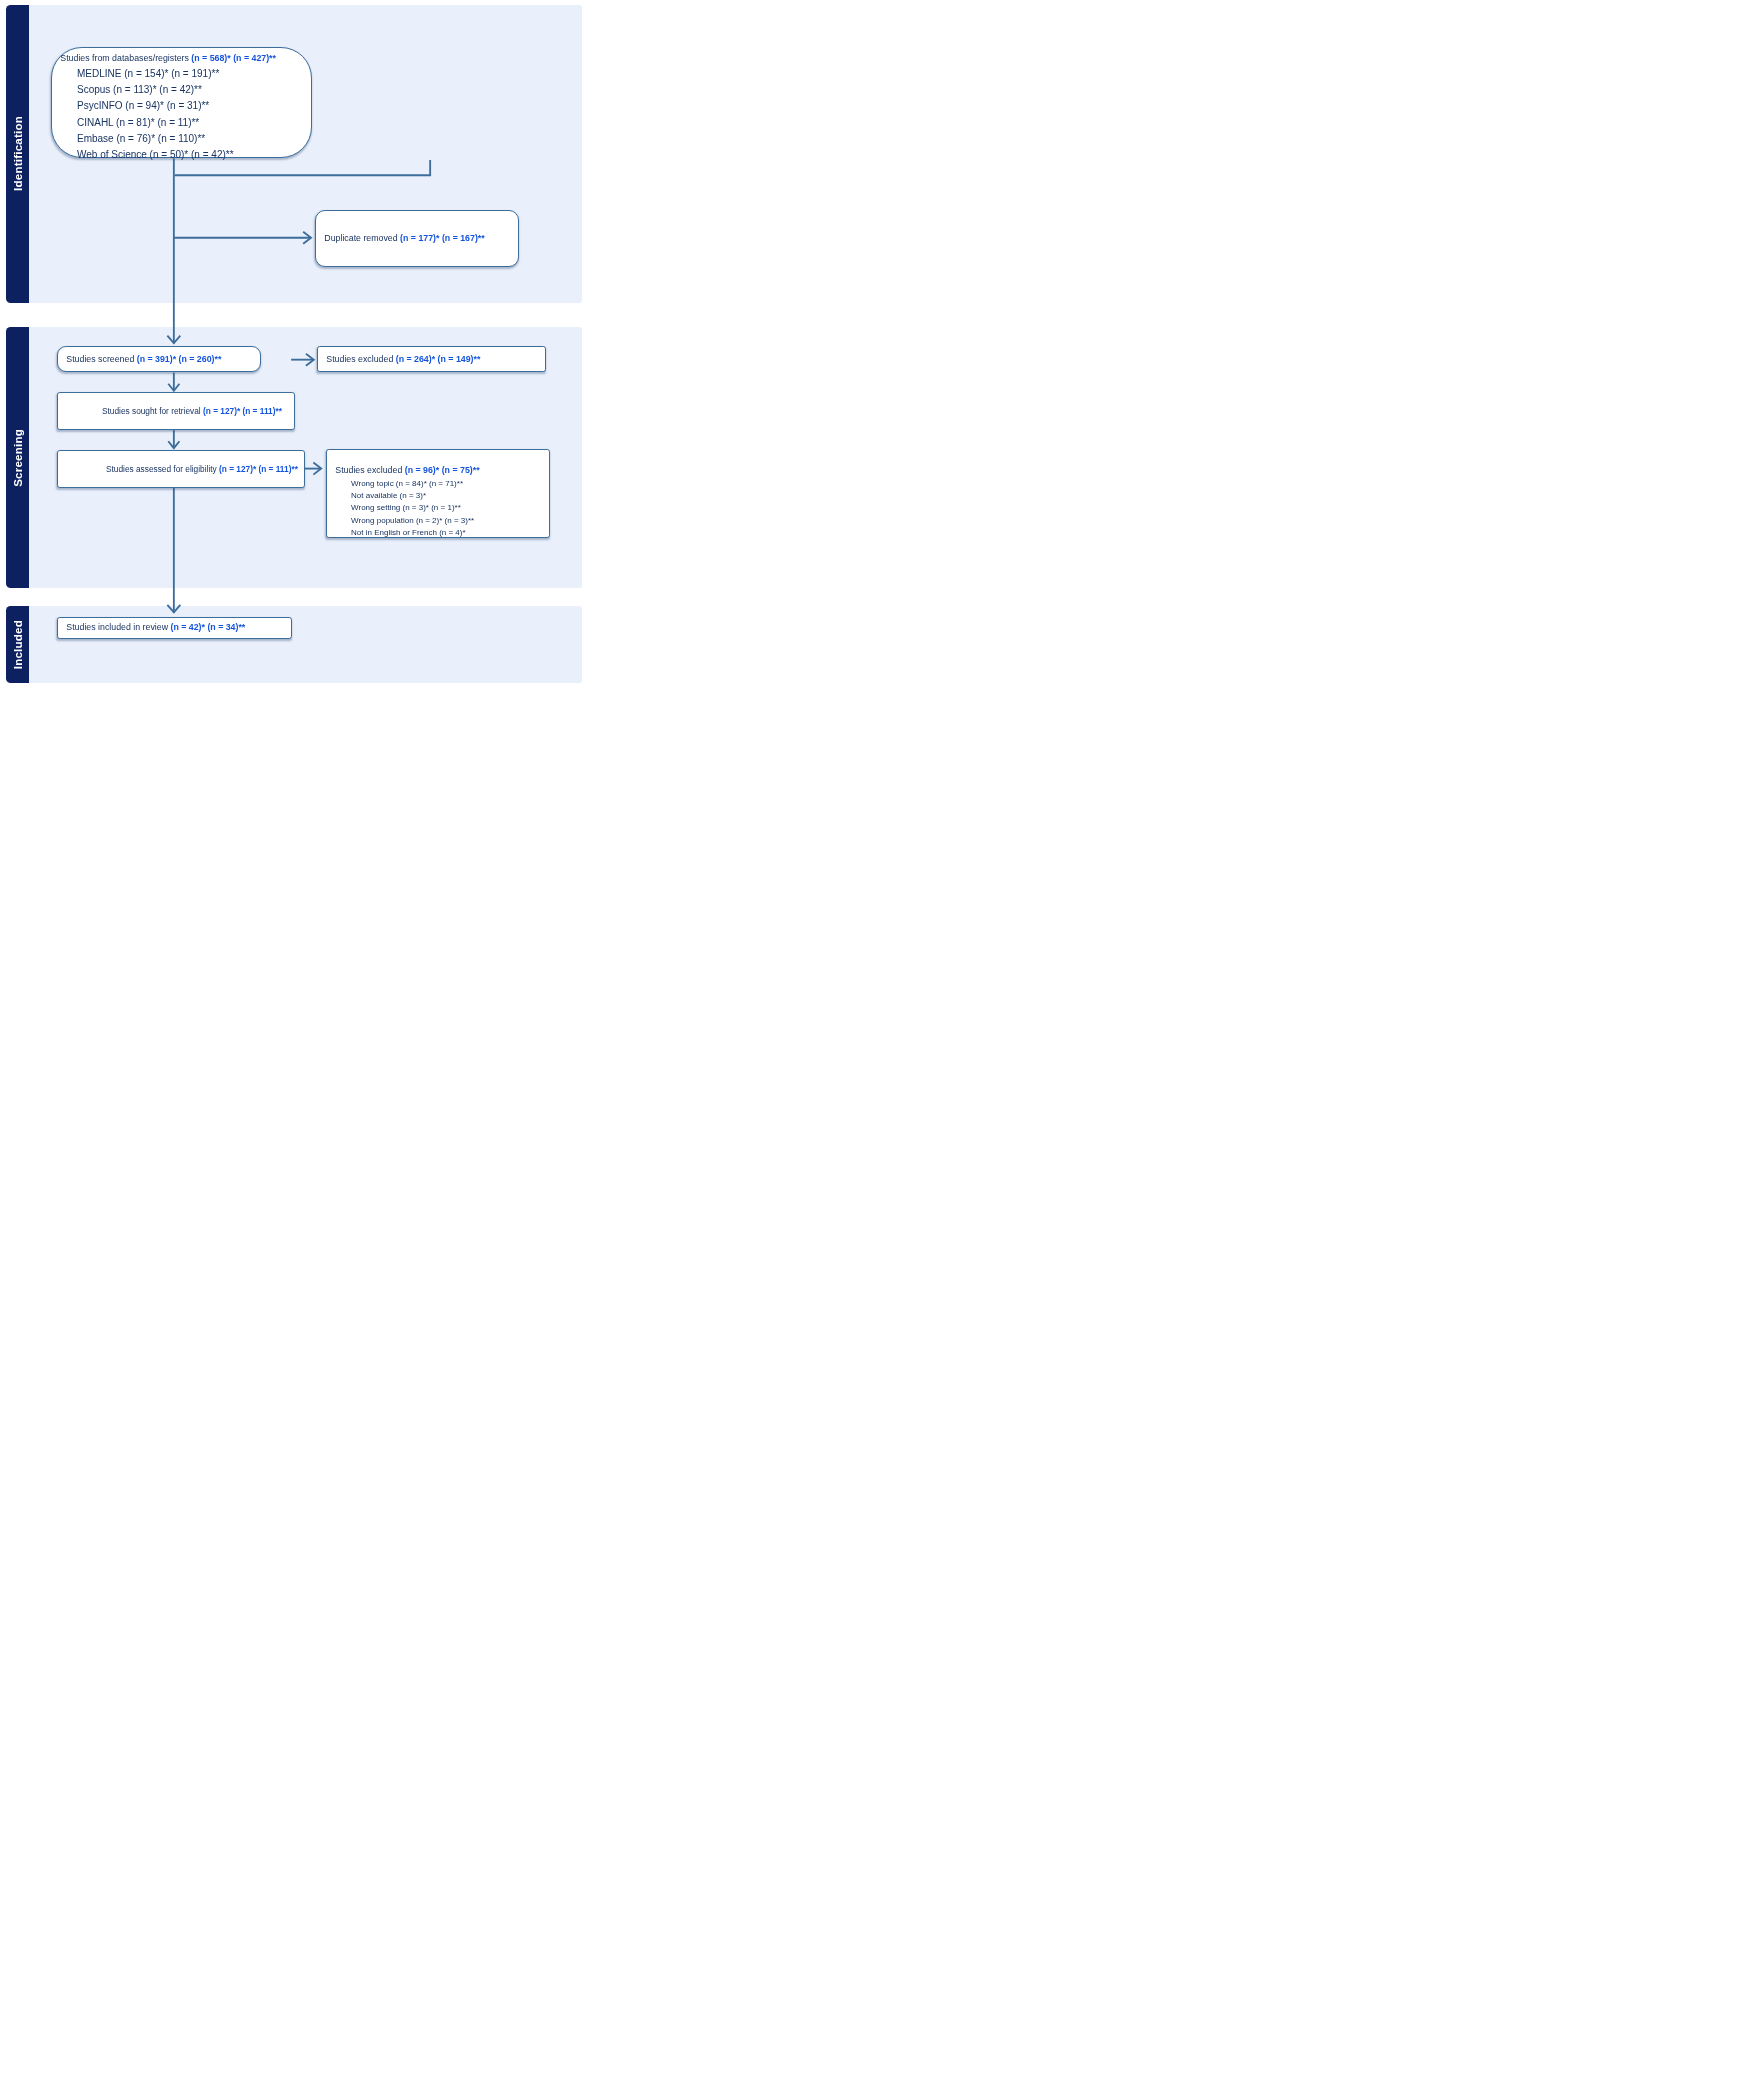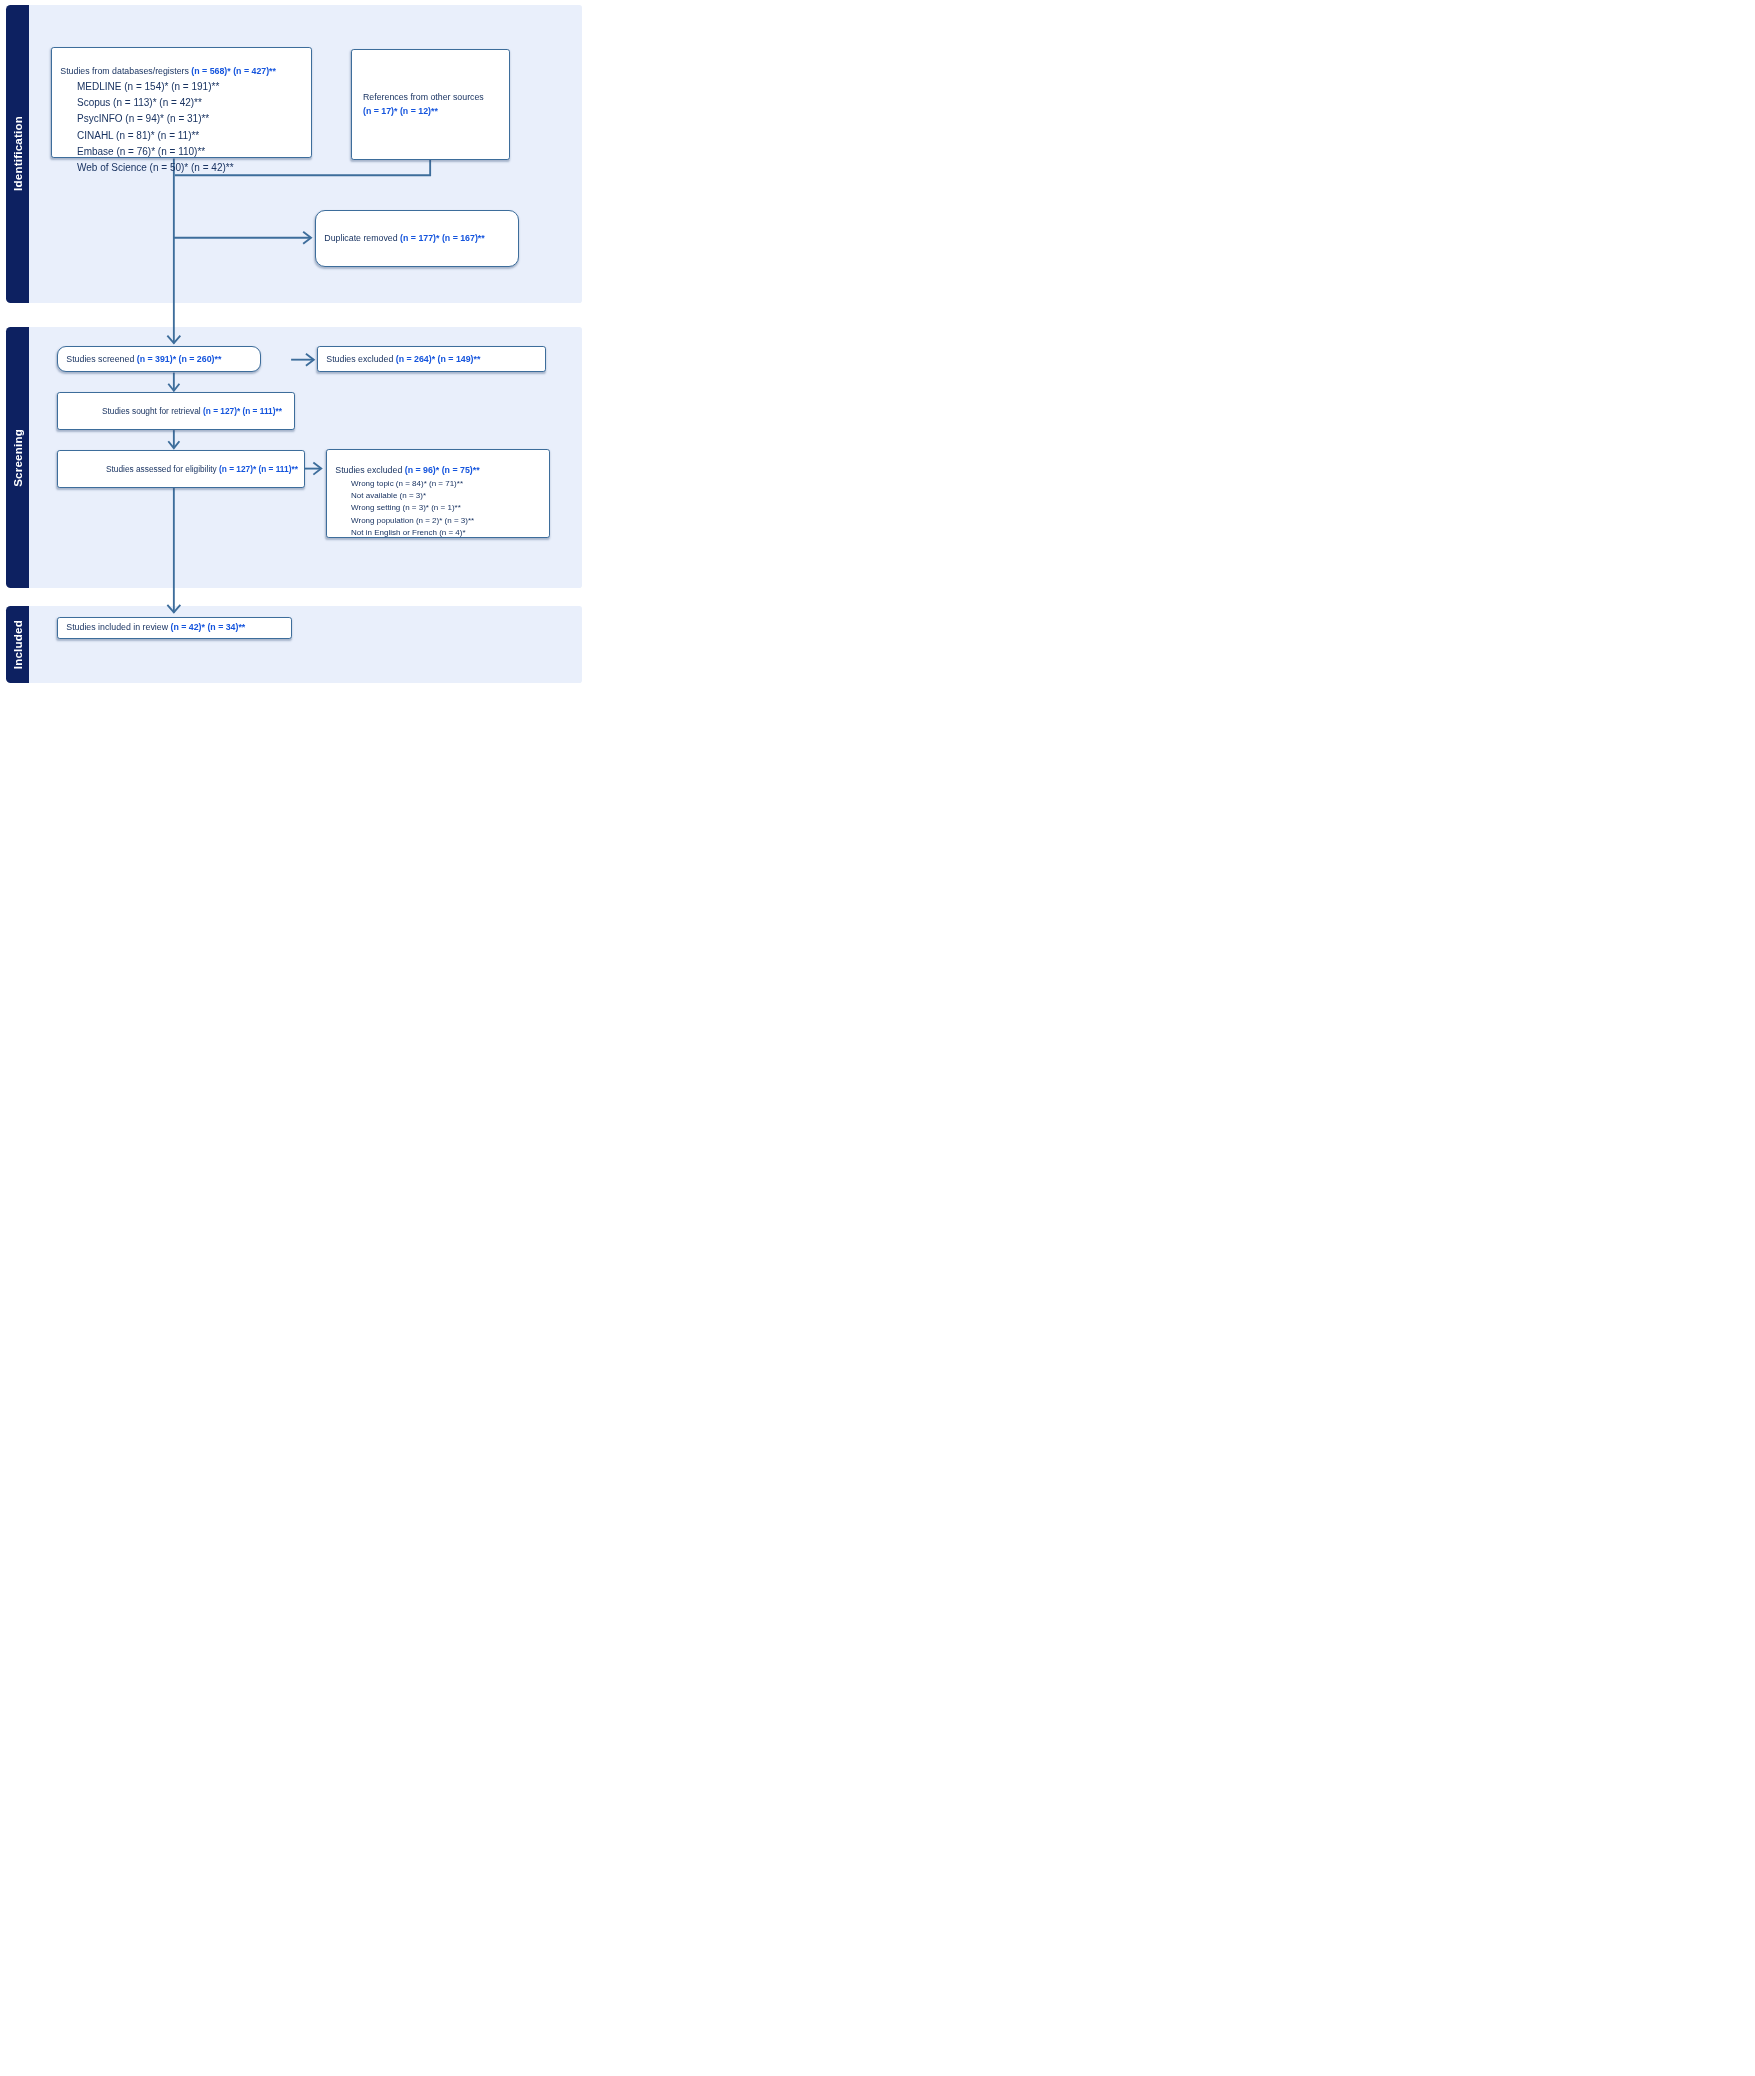--- a/index.html
+++ b/index.html
@@ -25,21 +25,21 @@
   svg.connectors{position:absolute;left:0;top:0;pointer-events:none;}
   svg.connectors path{stroke:#3d6d9b;stroke-width:4;fill:none;stroke-linejoin:miter;}
   .box{
     position:absolute;background:#ffffff;border:1.9px solid #3d6d9b;border-radius:2.8px;
     box-sizing:border-box;box-shadow:-0.9px 1.4px 1.9px rgba(45,75,115,.35);
     display:flex;flex-direction:column;justify-content:center;
     padding:0 8.3px;font-size:8.8px;line-height:1.5;
   }
   .box .line{white-space:nowrap;}
   .n{font-weight:bold;color:#1454dd;}
-  .box-databases{left:51px;top:47px;width:261px;height:111px;justify-content:flex-start;padding-top:17px;}
+  .box-databases{left:51px;top:47px;width:261px;height:111px;justify-content:flex-start;padding-top:4px;border-radius:31px;}
   .box-databases .line{font-size:8.8px;}
   .box-databases .items{margin:0.9px 0 0 16.7px;font-size:10px;line-height:1.62;}
   .box-references{left:351px;top:49px;width:159px;height:111px;padding-left:11px;}
   .box-duplicates{left:315px;top:210px;width:204px;height:57px;border-radius:10px;}
   .box-screened{left:57px;top:346px;width:204px;height:26.4px;border-radius:9px;}
   .box-excluded-screening{left:317px;top:346px;width:229px;height:26.4px;}
   .box-sought{left:57px;top:392px;width:238px;height:38px;font-size:8.3px;padding-left:44px;}
   .box-assessed{left:57px;top:450px;width:248px;height:38px;font-size:8.3px;padding-left:48px;}
   .box-excluded-eligibility{left:326px;top:449px;width:224px;height:89px;justify-content:flex-start;padding-top:14px;}
   .box-excluded-eligibility .items{margin:0.5px 0 0 15.8px;font-size:8px;line-height:1.55;}
@@ -91,24 +91,20 @@
     <div class="items">
       <div>MEDLINE (n = 154)* (n = 191)**</div>
       <div>Scopus (n = 113)* (n = 42)**</div>
       <div>PsycINFO (n = 94)* (n = 31)**</div>
       <div>CINAHL (n = 81)* (n = 11)**</div>
       <div>Embase (n = 76)* (n = 110)**</div>
       <div>Web of Science (n = 50)* (n = 42)**</div>
     </div>
   </div>
 
-  <div class="box box-references">
-    <div class="line">References from other sources</div>
-    <div class="line n">(n = 17)* (n = 12)**</div>
-  </div>
 
   <div class="box box-duplicates">
     <div class="line">
       <span>Duplicate removed</span>
       <span class="n">(n = 177)* (n = 167)**</span>
     </div>
   </div>
 
   <div class="box box-screened">
     <div class="line">

